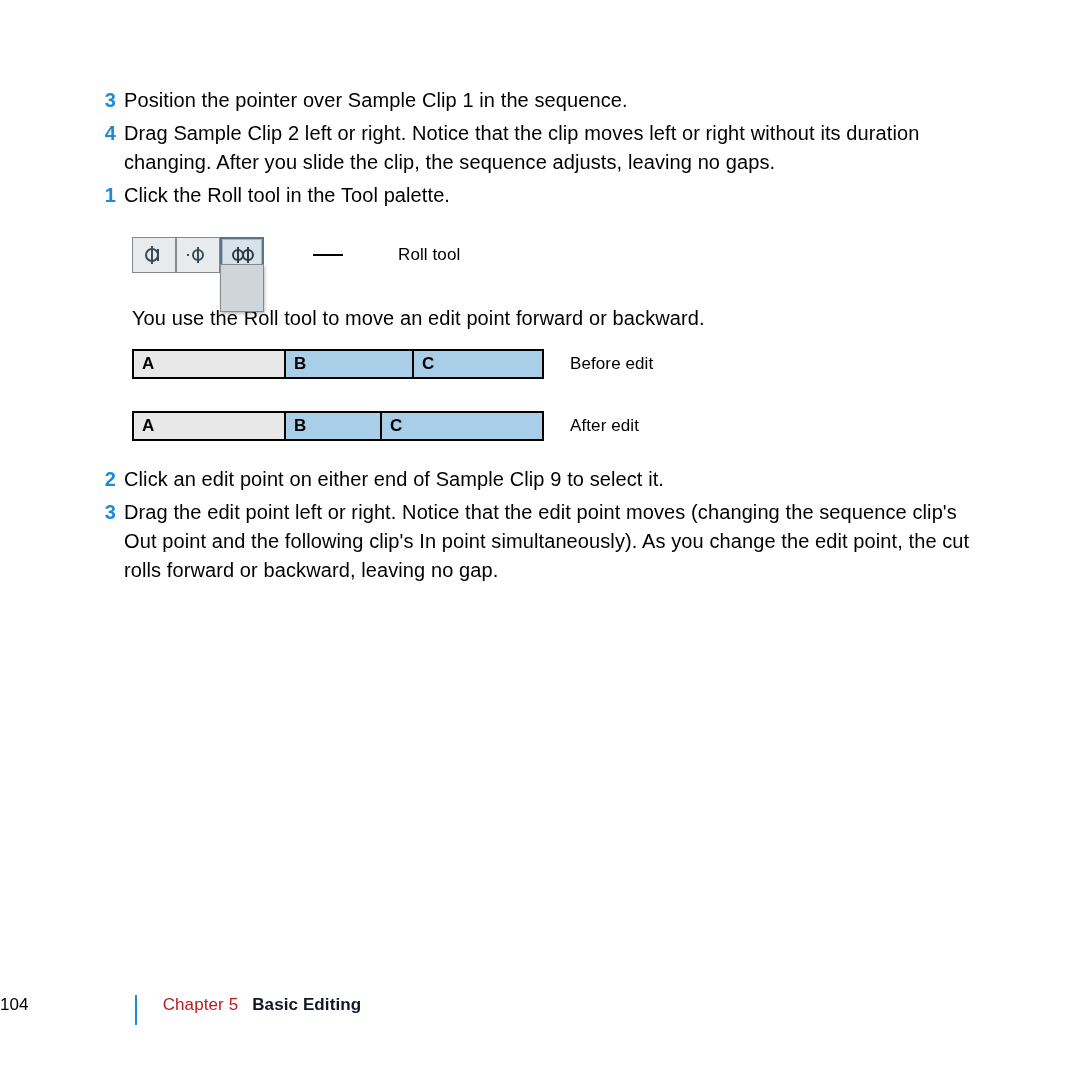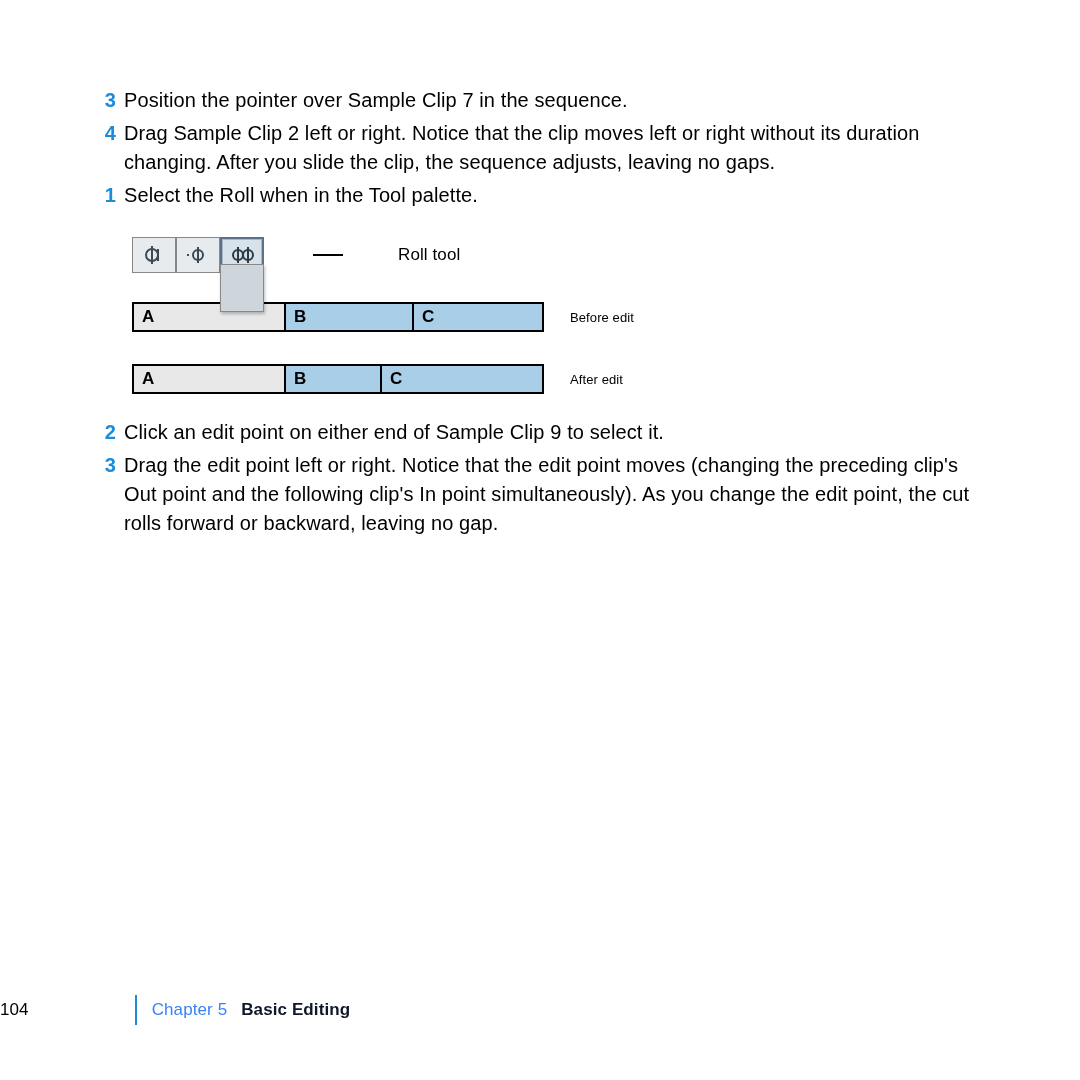--- a/index.html
+++ b/index.html
@@ -110,60 +110,60 @@
   border-right: 2px solid #000;
   padding: 3px 8px 0 8px;
   font-weight: 700;
   font-family: Arial, sans-serif;
   font-size: 17px;
 }
 .seg:last-child { border-right: none; }
 .segA { background: #e8e8e8; }
 .segBC { background: #a9cfe8; }
 .bar-caption {
-  font-size: 13px;
+  font-size: 17px;
   margin-left: 26px;
 }
 .footer {
   position: absolute;
   left: 0;
   bottom: 55px;
   display: flex;
-  align-items: center;
+  align-items: flex-start;
   font-size: 17px;
 }
 .footer-rule {
   width: 2px;
   height: 30px;
   background: #1a8cd8;
   margin: 0 12px 0 106px;
 }
 .footer-page { color: #000; }
-.footer-chapter { margin-left: 3px; color: #3b82f6; }
+.footer-chapter { margin-left: 14px; color: #b91c1c; }
 .footer-title { color: #0f172a; font-weight: 600; margin-left: 14px; }
 </style>
 </head>
 <body>
 
 <div class="content">
 
   <div class="step-row">
     <div class="step-num">3</div>
-    <div class="step-body">Position the pointer over Sample Clip 7 in the sequence.</div>
+    <div class="step-body">Position the pointer over Sample Clip 1 in the sequence.</div>
   </div>
   <div class="step-row">
     <div class="step-num">4</div>
     <div class="step-body">Drag Sample Clip 2 left or right. Notice that the clip moves left or right without its duration changing. After you slide the clip, the sequence adjusts, leaving no gaps.</div>
   </div>
 
 
 
   <div class="step-row">
     <div class="step-num">1</div>
-    <div class="step-body">Select the Roll when in the Tool palette.</div>
+    <div class="step-body">Click the Roll tool in the Tool palette.</div>
   </div>
 
   <div class="tool-figure">
     <div class="tool-icon-group">
       <div class="tool-btn">
         <svg class="tool-svg" viewBox="0 0 26 26">
           <circle cx="11" cy="13" r="6" fill="none" stroke="#3b4a57" stroke-width="2"></circle>
           <line x1="11" y1="4" x2="11" y2="22" stroke="#3b4a57" stroke-width="2"></line>
           <line x1="17" y1="7" x2="17" y2="19" stroke="#3b4a57" stroke-width="2"></line>
         </svg>
@@ -182,20 +182,21 @@
           <circle cx="19" cy="13" r="5" fill="none" stroke="#2b3a47" stroke-width="2"></circle>
           <line x1="19" y1="5" x2="19" y2="21" stroke="#2b3a47" stroke-width="2"></line>
         </svg>
       </div>
       <div class="tool-drop"></div>
     </div>
     <div class="tool-leader"></div>
     <div class="tool-label">Roll tool</div>
   </div>
 
+  <div class="body-text">You use the Roll tool to move an edit point forward or backward.</div>
 
   <div class="bar-row">
     <div class="bar-track">
       <div class="seg segA" style="width:152px">A</div>
       <div class="seg segBC" style="width:128px">B</div>
       <div class="seg segBC" style="width:128px">C</div>
     </div>
     <div class="bar-caption">Before edit</div>
   </div>
 
@@ -209,21 +210,21 @@
   </div>
 
   <div style="height:14px"></div>
 
   <div class="step-row">
     <div class="step-num">2</div>
     <div class="step-body">Click an edit point on either end of Sample Clip 9 to select it.</div>
   </div>
   <div class="step-row">
     <div class="step-num">3</div>
-    <div class="step-body">Drag the edit point left or right. Notice that the edit point moves (changing the preceding clip's Out point and the following clip's In point simultaneously). As you change the edit point, the cut rolls forward or backward, leaving no gap.</div>
+    <div class="step-body">Drag the edit point left or right. Notice that the edit point moves (changing the sequence clip's Out point and the following clip's In point simultaneously). As you change the edit point, the cut rolls forward or backward, leaving no gap.</div>
   </div>
 
 </div>
 
 <div class="footer">
   <span class="footer-page">104</span>
   <div class="footer-rule"></div>
   <span class="footer-chapter">Chapter 5</span>
   <span class="footer-title">Basic Editing</span>
 </div>

